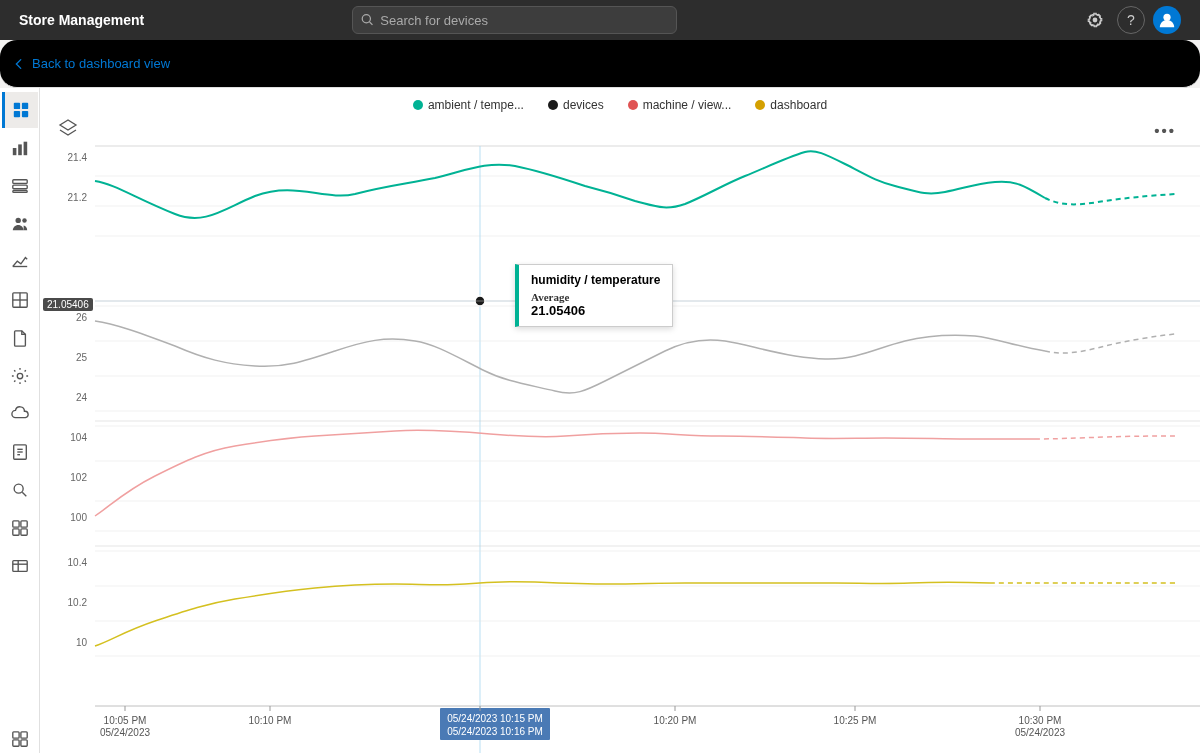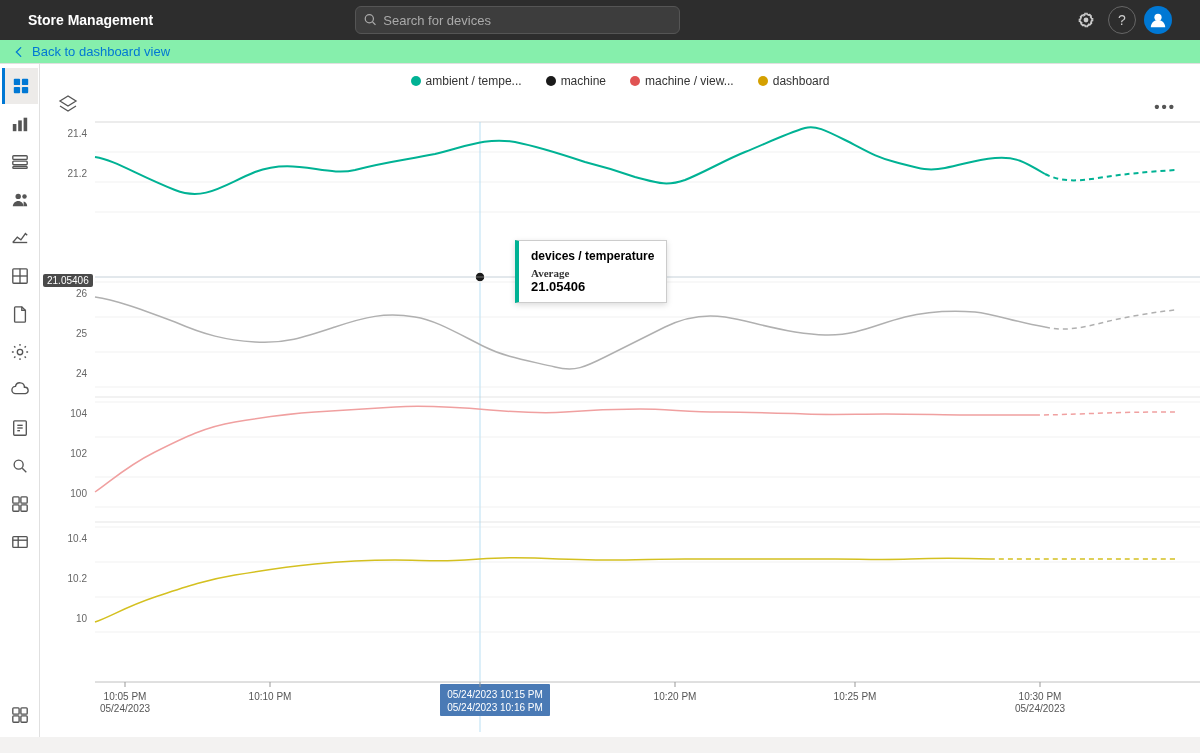--- a/index.html
+++ b/index.html
@@ -4,21 +4,21 @@
   <style>
     * { box-sizing: border-box; margin: 0; padding: 0; }
     body { font-family: 'Segoe UI', Arial, sans-serif; background: #f3f2f1; width: 1200px; height: 753px; overflow: hidden; }
 
     
     .topbar {
       height: 40px;
       background: #2d2d2d;
       display: flex;
       align-items: center;
-      padding: 0 28px;
+      padding: 0 19px;
       gap: 12px;
     }
     .topbar-title {
       color: white;
       font-size: 14px;
       font-weight: 600;
       white-space: nowrap;
     }
     .topbar-search {
       flex: 1;
@@ -67,26 +67,27 @@
       display: flex;
       align-items: center;
       justify-content: center;
       color: white;
       font-size: 12px;
       cursor: pointer;
     }
 
     
     .subheader {
-      height: 24px;
-      background: #86efac;
+      height: 48px;
+      background: #000000;
       border-bottom: 1px solid #e0e0e0;
       display: flex;
       align-items: center;
       padding: 0 12px;
+      border-radius: 17px;
     }
     .back-link {
       display: flex;
       align-items: center;
       gap: 6px;
       color: #0078d4;
       font-size: 13px;
       cursor: pointer;
       text-decoration: none;
     }
@@ -352,21 +353,21 @@
 
   <div class="content">
 
     <div class="chart-legend">
       <div class="legend-item">
         <div class="legend-dot" style="background:#00b294;"></div>
         <span>ambient / tempe...</span>
       </div>
       <div class="legend-item">
         <div class="legend-dot" style="background:#1a1a1a;"></div>
-        <span>machine</span>
+        <span>devices</span>
       </div>
       <div class="legend-item">
         <div class="legend-dot" style="background:#e05353;"></div>
         <span>machine / view...</span>
       </div>
       <div class="legend-item">
         <div class="legend-dot" style="background:#d4a000;"></div>
         <span>dashboard</span>
       </div>
     </div>
@@ -467,20 +468,20 @@
         <line x1="30" y1="560" x2="30" y2="565" stroke="#999" stroke-width="1"></line>
         <line x1="175" y1="560" x2="175" y2="565" stroke="#999" stroke-width="1"></line>
         <line x1="385" y1="560" x2="385" y2="565" stroke="#999" stroke-width="1"></line>
         <line x1="580" y1="560" x2="580" y2="565" stroke="#999" stroke-width="1"></line>
         <line x1="760" y1="560" x2="760" y2="565" stroke="#999" stroke-width="1"></line>
         <line x1="945" y1="560" x2="945" y2="565" stroke="#999" stroke-width="1"></line>
       </svg>
 
       
       <div class="tooltip-box" style="left: 420px; top: 118px; min-width: 150px;">
-        <div class="tooltip-title">devices / temperature</div>
+        <div class="tooltip-title">humidity / temperature</div>
         <div class="tooltip-label">Average</div>
         <div class="tooltip-value">21.05406</div>
       </div>
 
     </div>
   </div>
 </div>
 
 </body></html>

